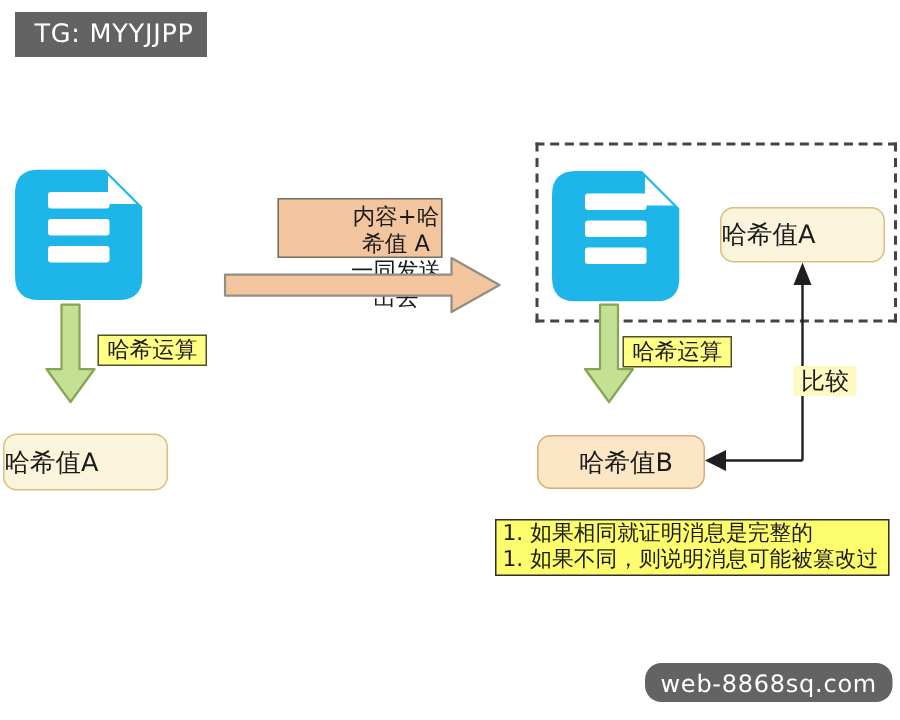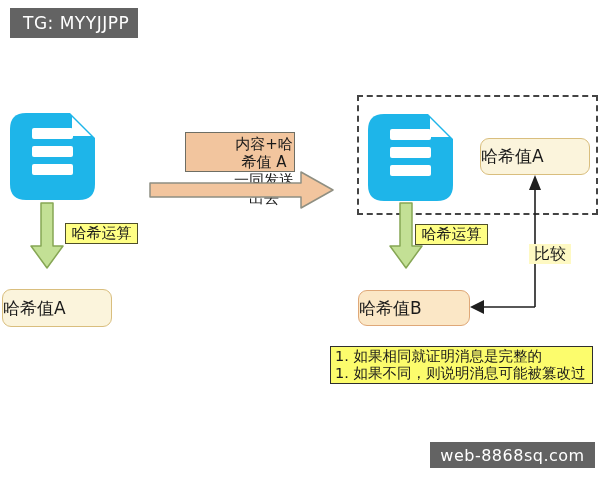--- a/index.html
+++ b/index.html
@@ -8,34 +8,34 @@
     font-family:"DejaVu Sans","Liberation Sans",sans-serif;color:#1a1a1a;
   }
   .abs{position:absolute;}
   
   .badge{
     background:var(--badge-bg);color:var(--badge-text);
     font-size:17px;letter-spacing:0.5px;
     display:flex;align-items:center;justify-content:center;
   }
   .badge.top{left:10px;top:8px;width:128px;height:30px;justify-content:flex-start;padding-left:13px;box-sizing:border-box;}
-  .badge.bottom{left:430px;top:442px;width:165px;height:26px;font-size:16px;}
+  .badge.bottom{left:430px;top:442px;width:165px;height:26px;font-size:16px;border-radius:11px;}
   
   .op-label{
     background:var(--label-yellow);border:1px solid var(--label-border);
     font-size:15px;line-height:19px;text-align:center;box-sizing:border-box;
     height:21px;width:73px;
   }
   
   .hash-box{
     border-radius:9px;box-sizing:border-box;
     font-size:17px;display:flex;align-items:center;
   }
   .hash-box.cream{background:var(--cream-fill);border:1.5px solid var(--cream-border);}
-  .hash-box.peach{background:var(--peach-fill);border:1.5px solid var(--peach-border);}
+  .hash-box.peach{background:var(--peach-fill);border:1.5px solid var(--peach-border);padding-left:27px;}
   .hash-a-left{left:2px;top:289px;width:110px;height:38px;}
   .hash-a-right{left:480px;top:138px;width:110px;height:37px;}
   .hash-b{left:358px;top:290px;width:112px;height:36px;}
   
   .transfer-label{
     left:185px;top:132px;width:110px;height:40px;box-sizing:border-box;
     background:var(--tan-fill);border:1.5px solid var(--tan-border);
     font-size:15px;line-height:18px;text-align:center;padding-top:2px;padding-left:48px;
   }
   

